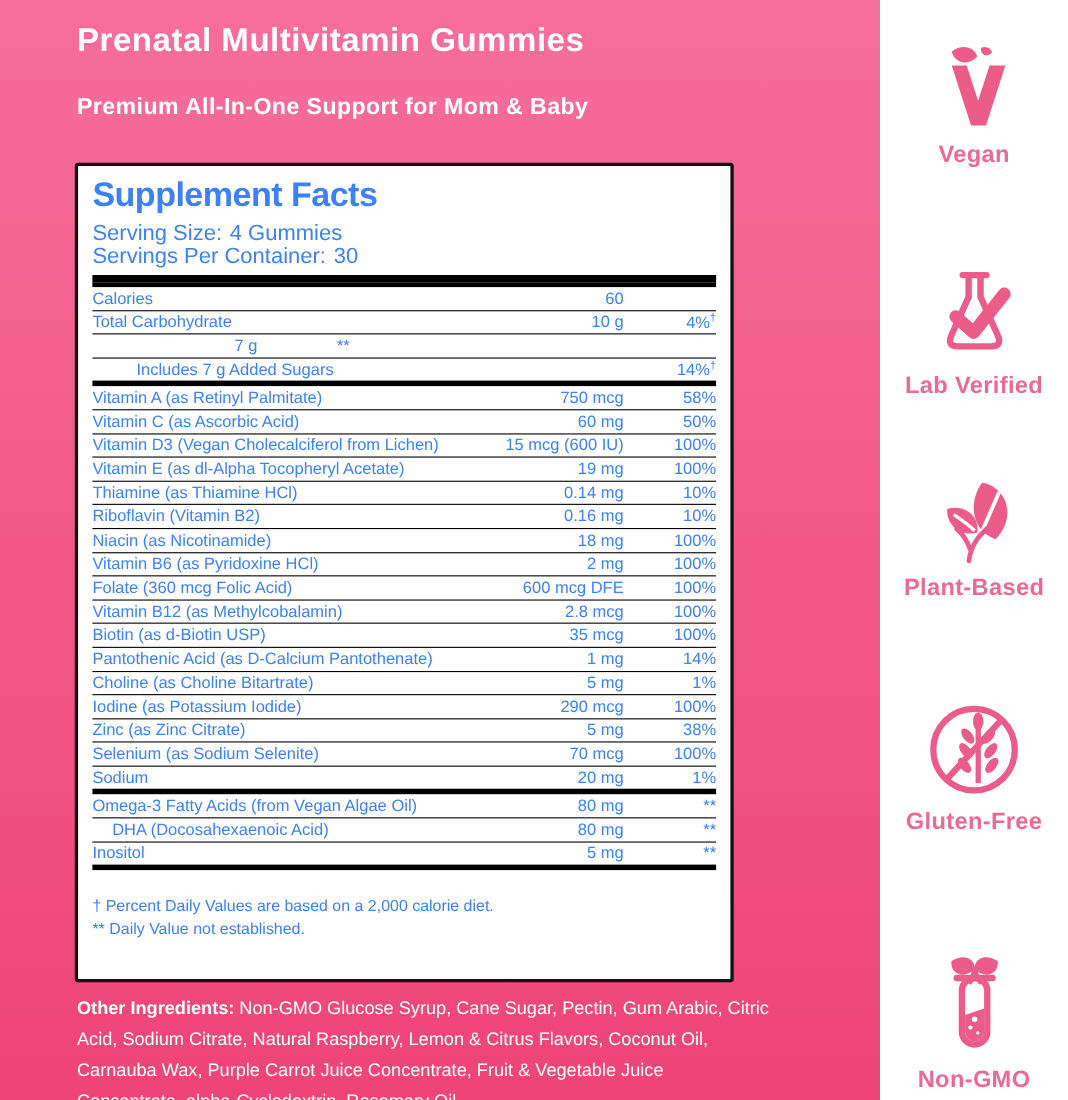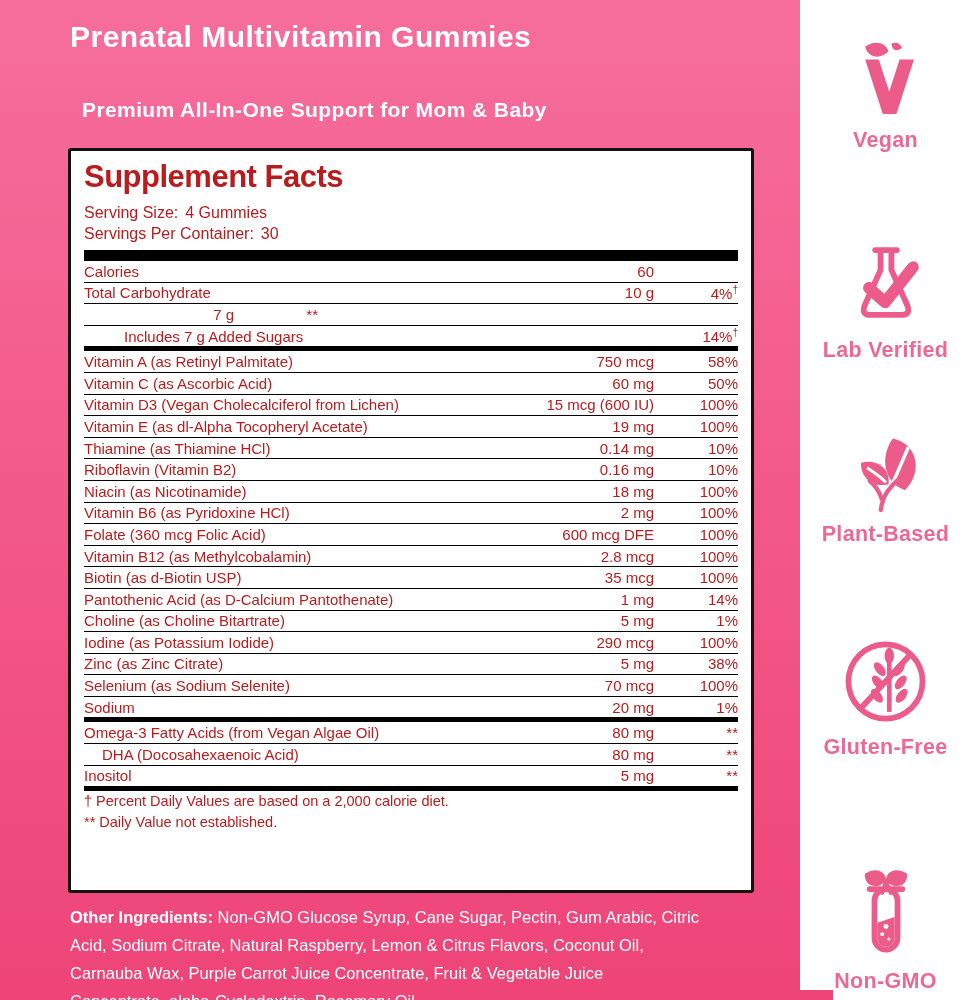--- a/index.html
+++ b/index.html
@@ -4,52 +4,51 @@
 <style>
   html,body{margin:0;padding:0;}
   body{
     width:971px;height:1000px;overflow:hidden;position:relative;
     font-family:"Liberation Sans",sans-serif;
     background:#fff;
   }
   .pink-area{
     position:absolute;left:0;top:0;width:800px;height:1000px;
     background:linear-gradient(180deg,var(--pink-top,#F66E9C) 0%,var(--pink-bottom,#EE4478) 100%);
-    padding-left:33px;
   }
   .product-title{
     position:absolute;left:70px;top:20px;margin:0;
     color:#fff;font-size:30px;font-weight:bold;letter-spacing:.5px;
   }
   .product-subtitle{
-    position:absolute;left:70px;top:86px;margin:12px;
+    position:absolute;left:70px;top:86px;margin:0;
     color:#fff;font-size:21px;font-weight:600;letter-spacing:.4px;
   }
   
   .sf-panel{
-    position:absolute;left:68px;top:148px;width:686px;height:745px;
+    position:absolute;left:68px;top:148px;width:599px;height:745px;
     background:#fff;border:3.5px solid var(--panel-border,#111);border-radius:3px;
-    box-sizing:border-box;padding:7px 13px 6px;color:#b91c1c;overflow:hidden;
+    box-sizing:border-box;padding:7px 13px 6px;color:#3b82f6;overflow:hidden;
   }
   .sf-title{font-size:31px;font-weight:bold;letter-spacing:-.5px;margin:1px 0 7px;}
-  .serving{font-size:16px;line-height:21px;}
+  .serving{font-size:20px;line-height:21px;}
   .serving .val{margin-left:7px;}
   .bar7{height:7px;background:#000;margin-top:6px;}
   .bar4{height:4px;background:#000;}
   .colhead{display:flex;justify-content:space-between;font-weight:bold;font-size:15px;line-height:19px;padding:5px 0 4px;}
   .colhead .right{text-align:right;}
   sup{font-size:10px;}
   .row{display:flex;align-items:center;border-bottom:1.6px solid #000;height:20.6px;font-size:15px;}
   .row .nm{flex:1;white-space:nowrap;overflow:hidden;}
   .row .amt{width:150px;text-align:right;white-space:nowrap;}
   .row .dv{width:84px;text-align:right;white-space:nowrap;}
   .row.indent1 .nm{padding-left:18px;}
   .row.indent2 .nm{padding-left:40px;}
   .row.thick-after{border-bottom-width:5px;}
-  .footnotes{margin-top:0;font-size:14.5px;line-height:21px;}
+  .footnotes{margin-top:23px;font-size:14.5px;line-height:21px;}
   
   .other-ing{
     position:absolute;left:70px;top:903px;width:632px;margin:0;
     color:#fff;font-size:16.5px;line-height:28px;font-weight:400;
   }
   .other-ing b{font-weight:bold;text-align:right;}
   
   .badge-col{position:absolute;left:800px;top:0;width:171px;height:990px;background:#fff;}
   .badge{position:absolute;left:0;width:100%;display:flex;flex-direction:column;align-items:center;gap:6px;}
   .badge:nth-child(1){top:42px;}

